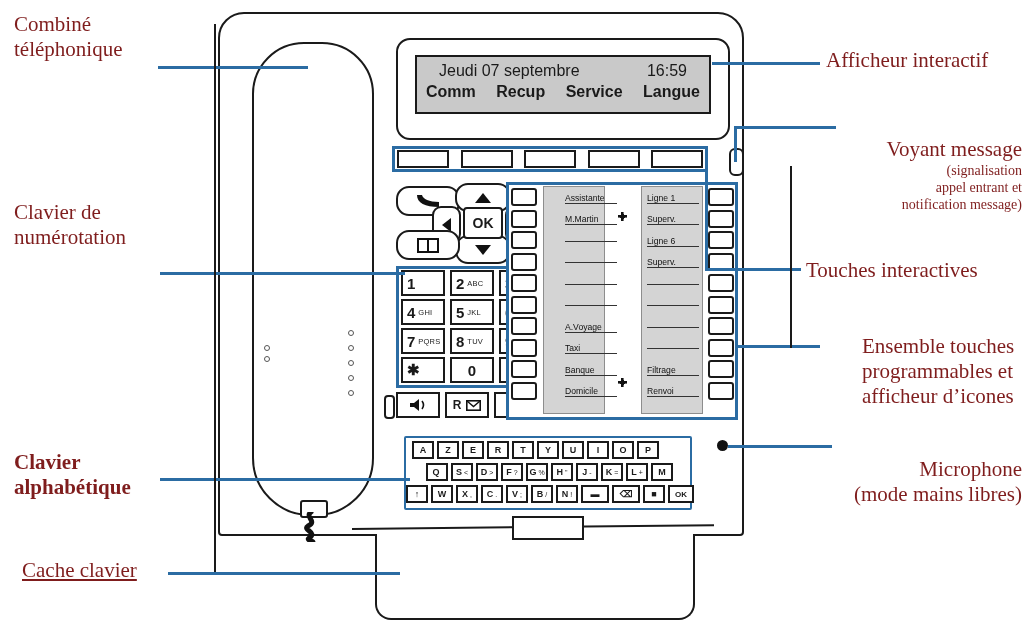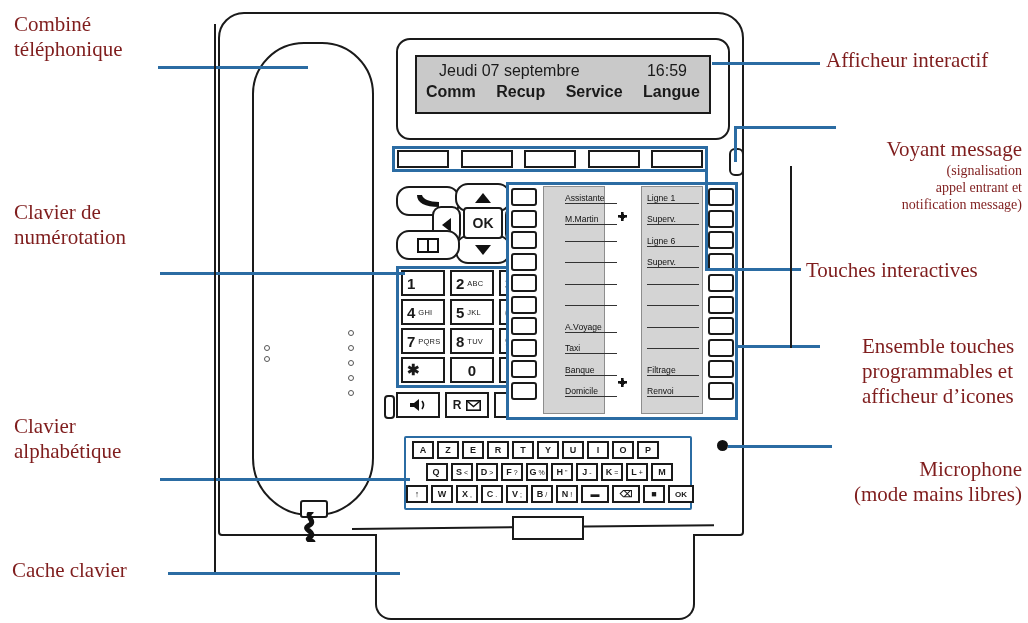--- a/index.html
+++ b/index.html
@@ -569,24 +569,24 @@
 
   <div class="blackline" style="left:790px;top:166px;width:2px;height:182px;"></div>
   <div class="blackline" style="left:214px;top:24px;width:2px;height:548px;"></div>
 
   <div class="label" style="left:14px;top:12px;">Combiné
 téléphonique</div>
 
   <div class="label" style="left:14px;top:200px;">Clavier de
 numérotation</div>
 
-  <div class="label" style="left:14px;top:414px;">Clavier
+  <div class="label" style="left:14px;top:450px;font-weight:bold;">Clavier
 alphabétique</div>
 
-  <div class="label" style="left:12px;top:558px;">Cache clavier</div>
+  <div class="label" style="left:22px;top:558px;text-decoration:underline;">Cache clavier</div>
 
   <div class="label" style="left:826px;top:48px;">Afficheur interactif</div>
 
   <div class="label right" style="left:772px;top:112px;width:250px;">
     <span>Voyant message</span>
     <span class="sub">(signalisation
 appel entrant et
 notification message)</span>
   </div>
 

